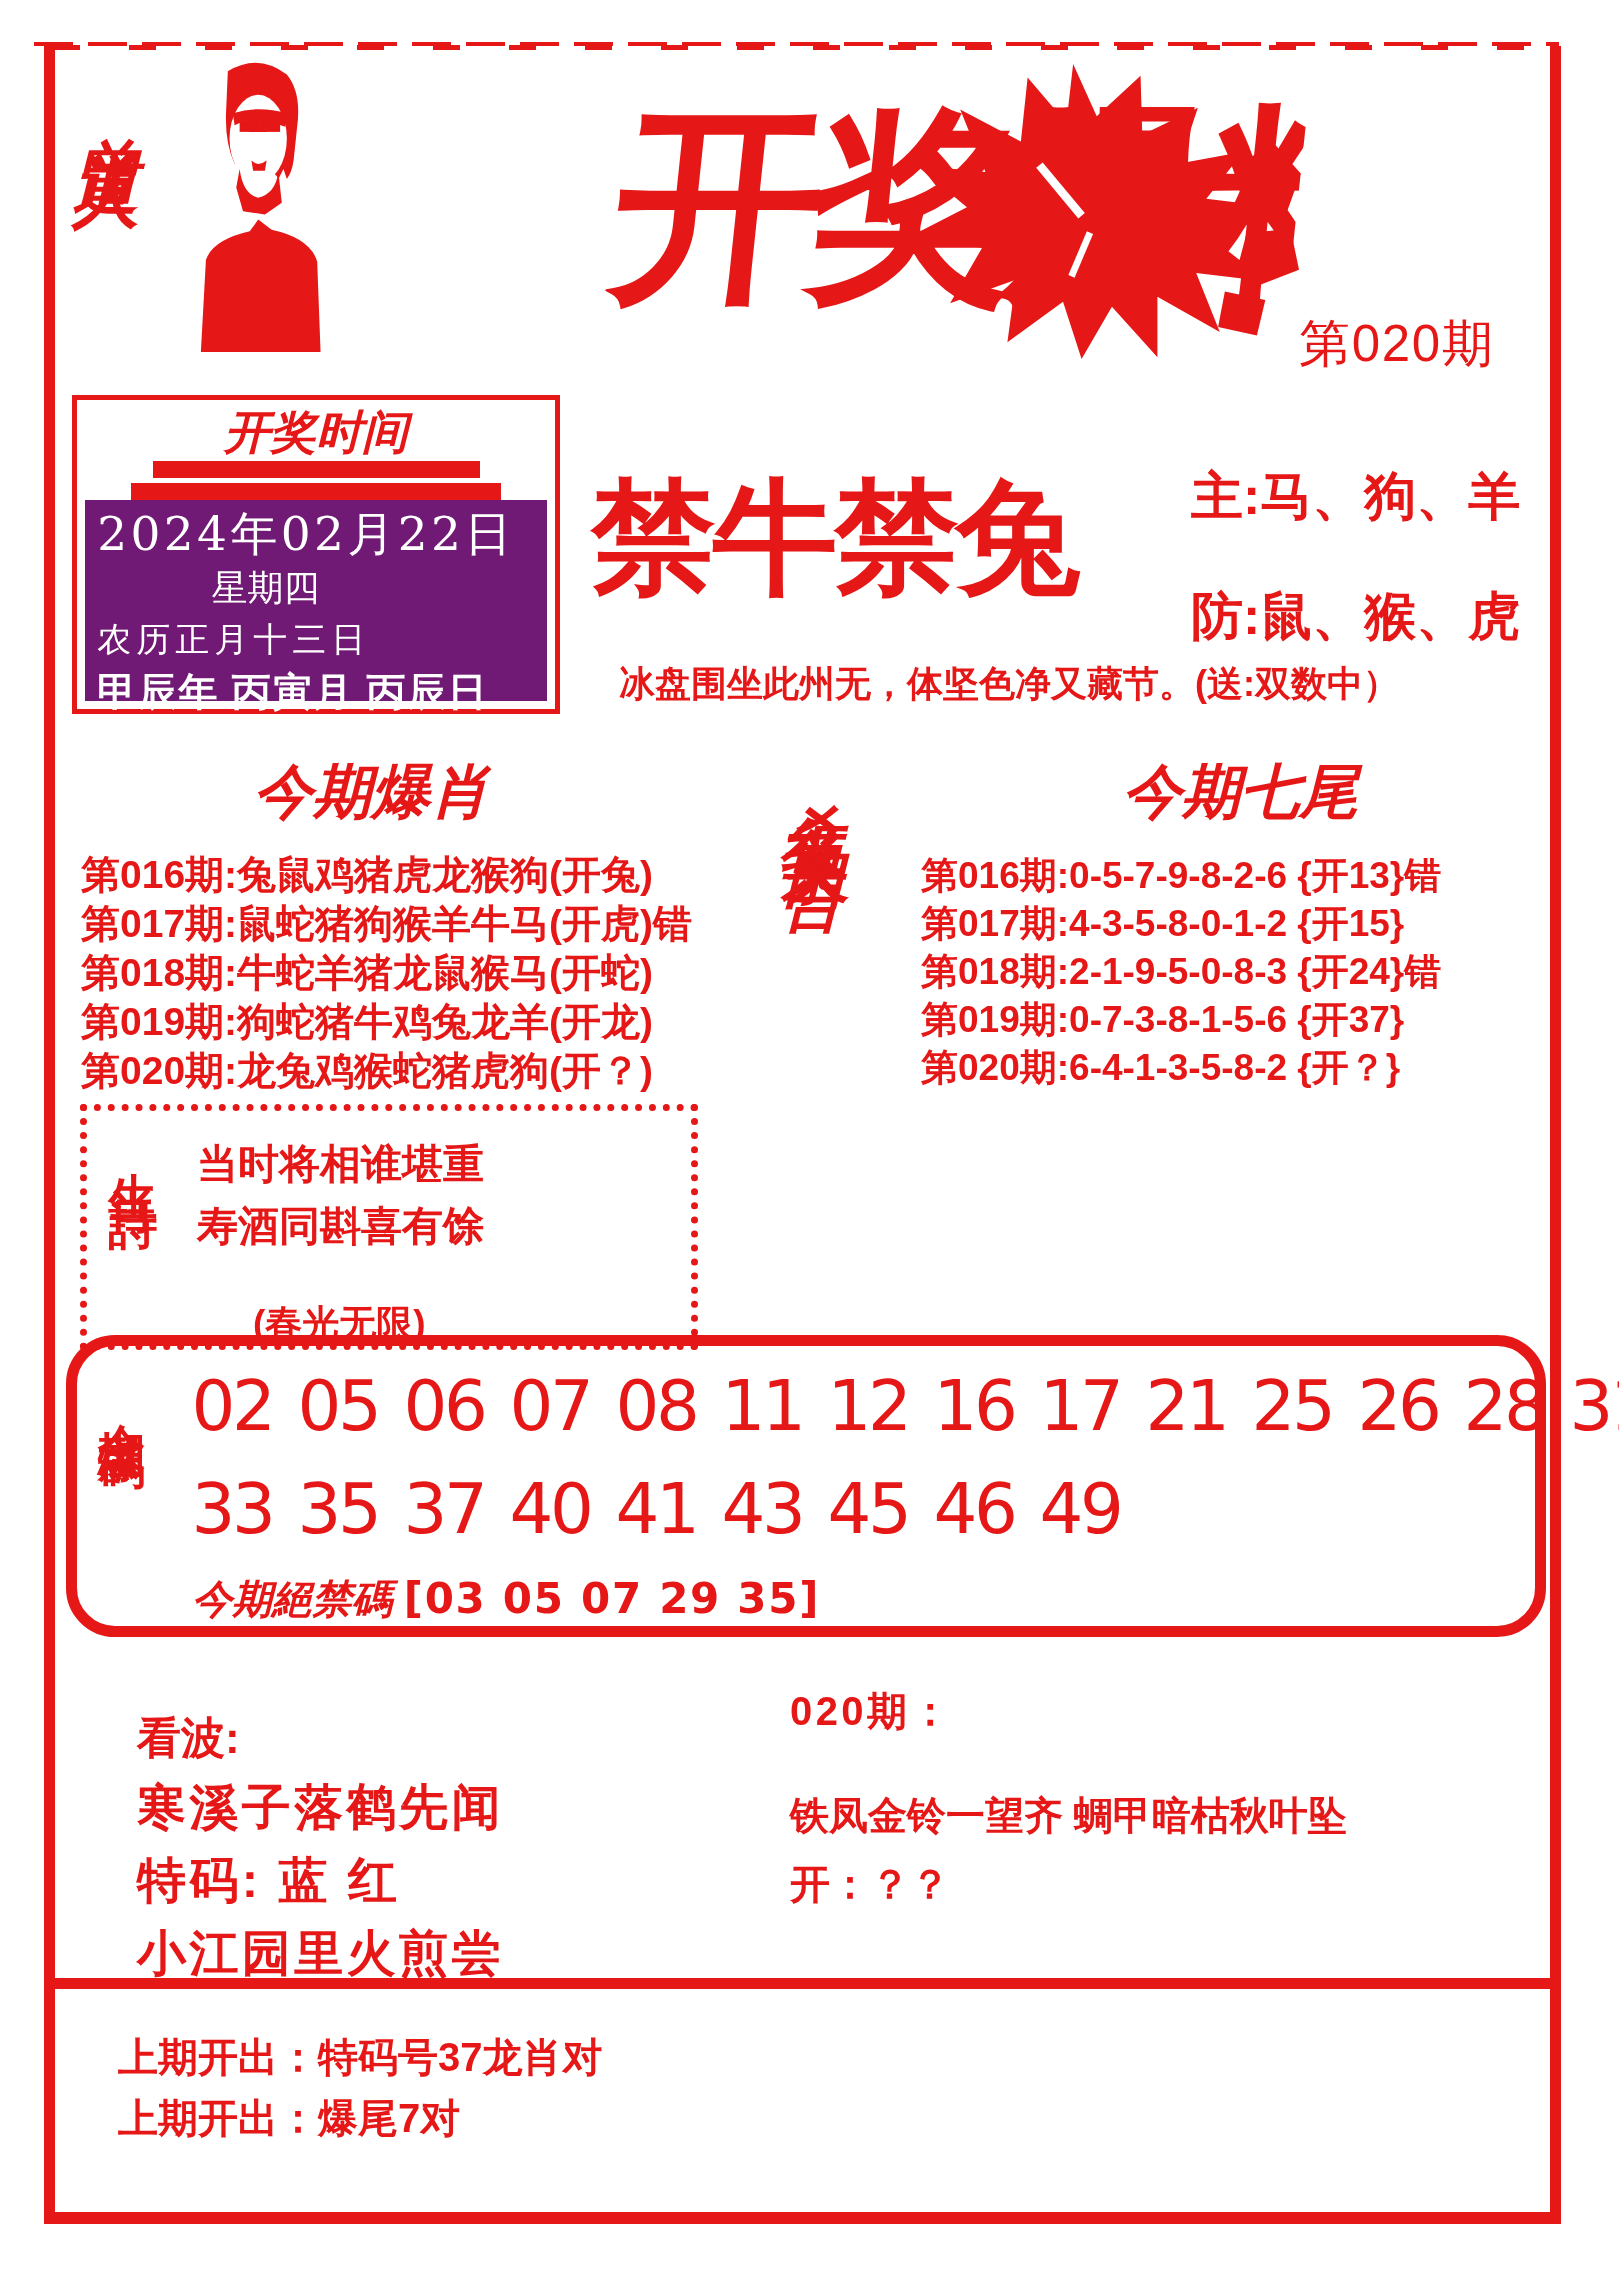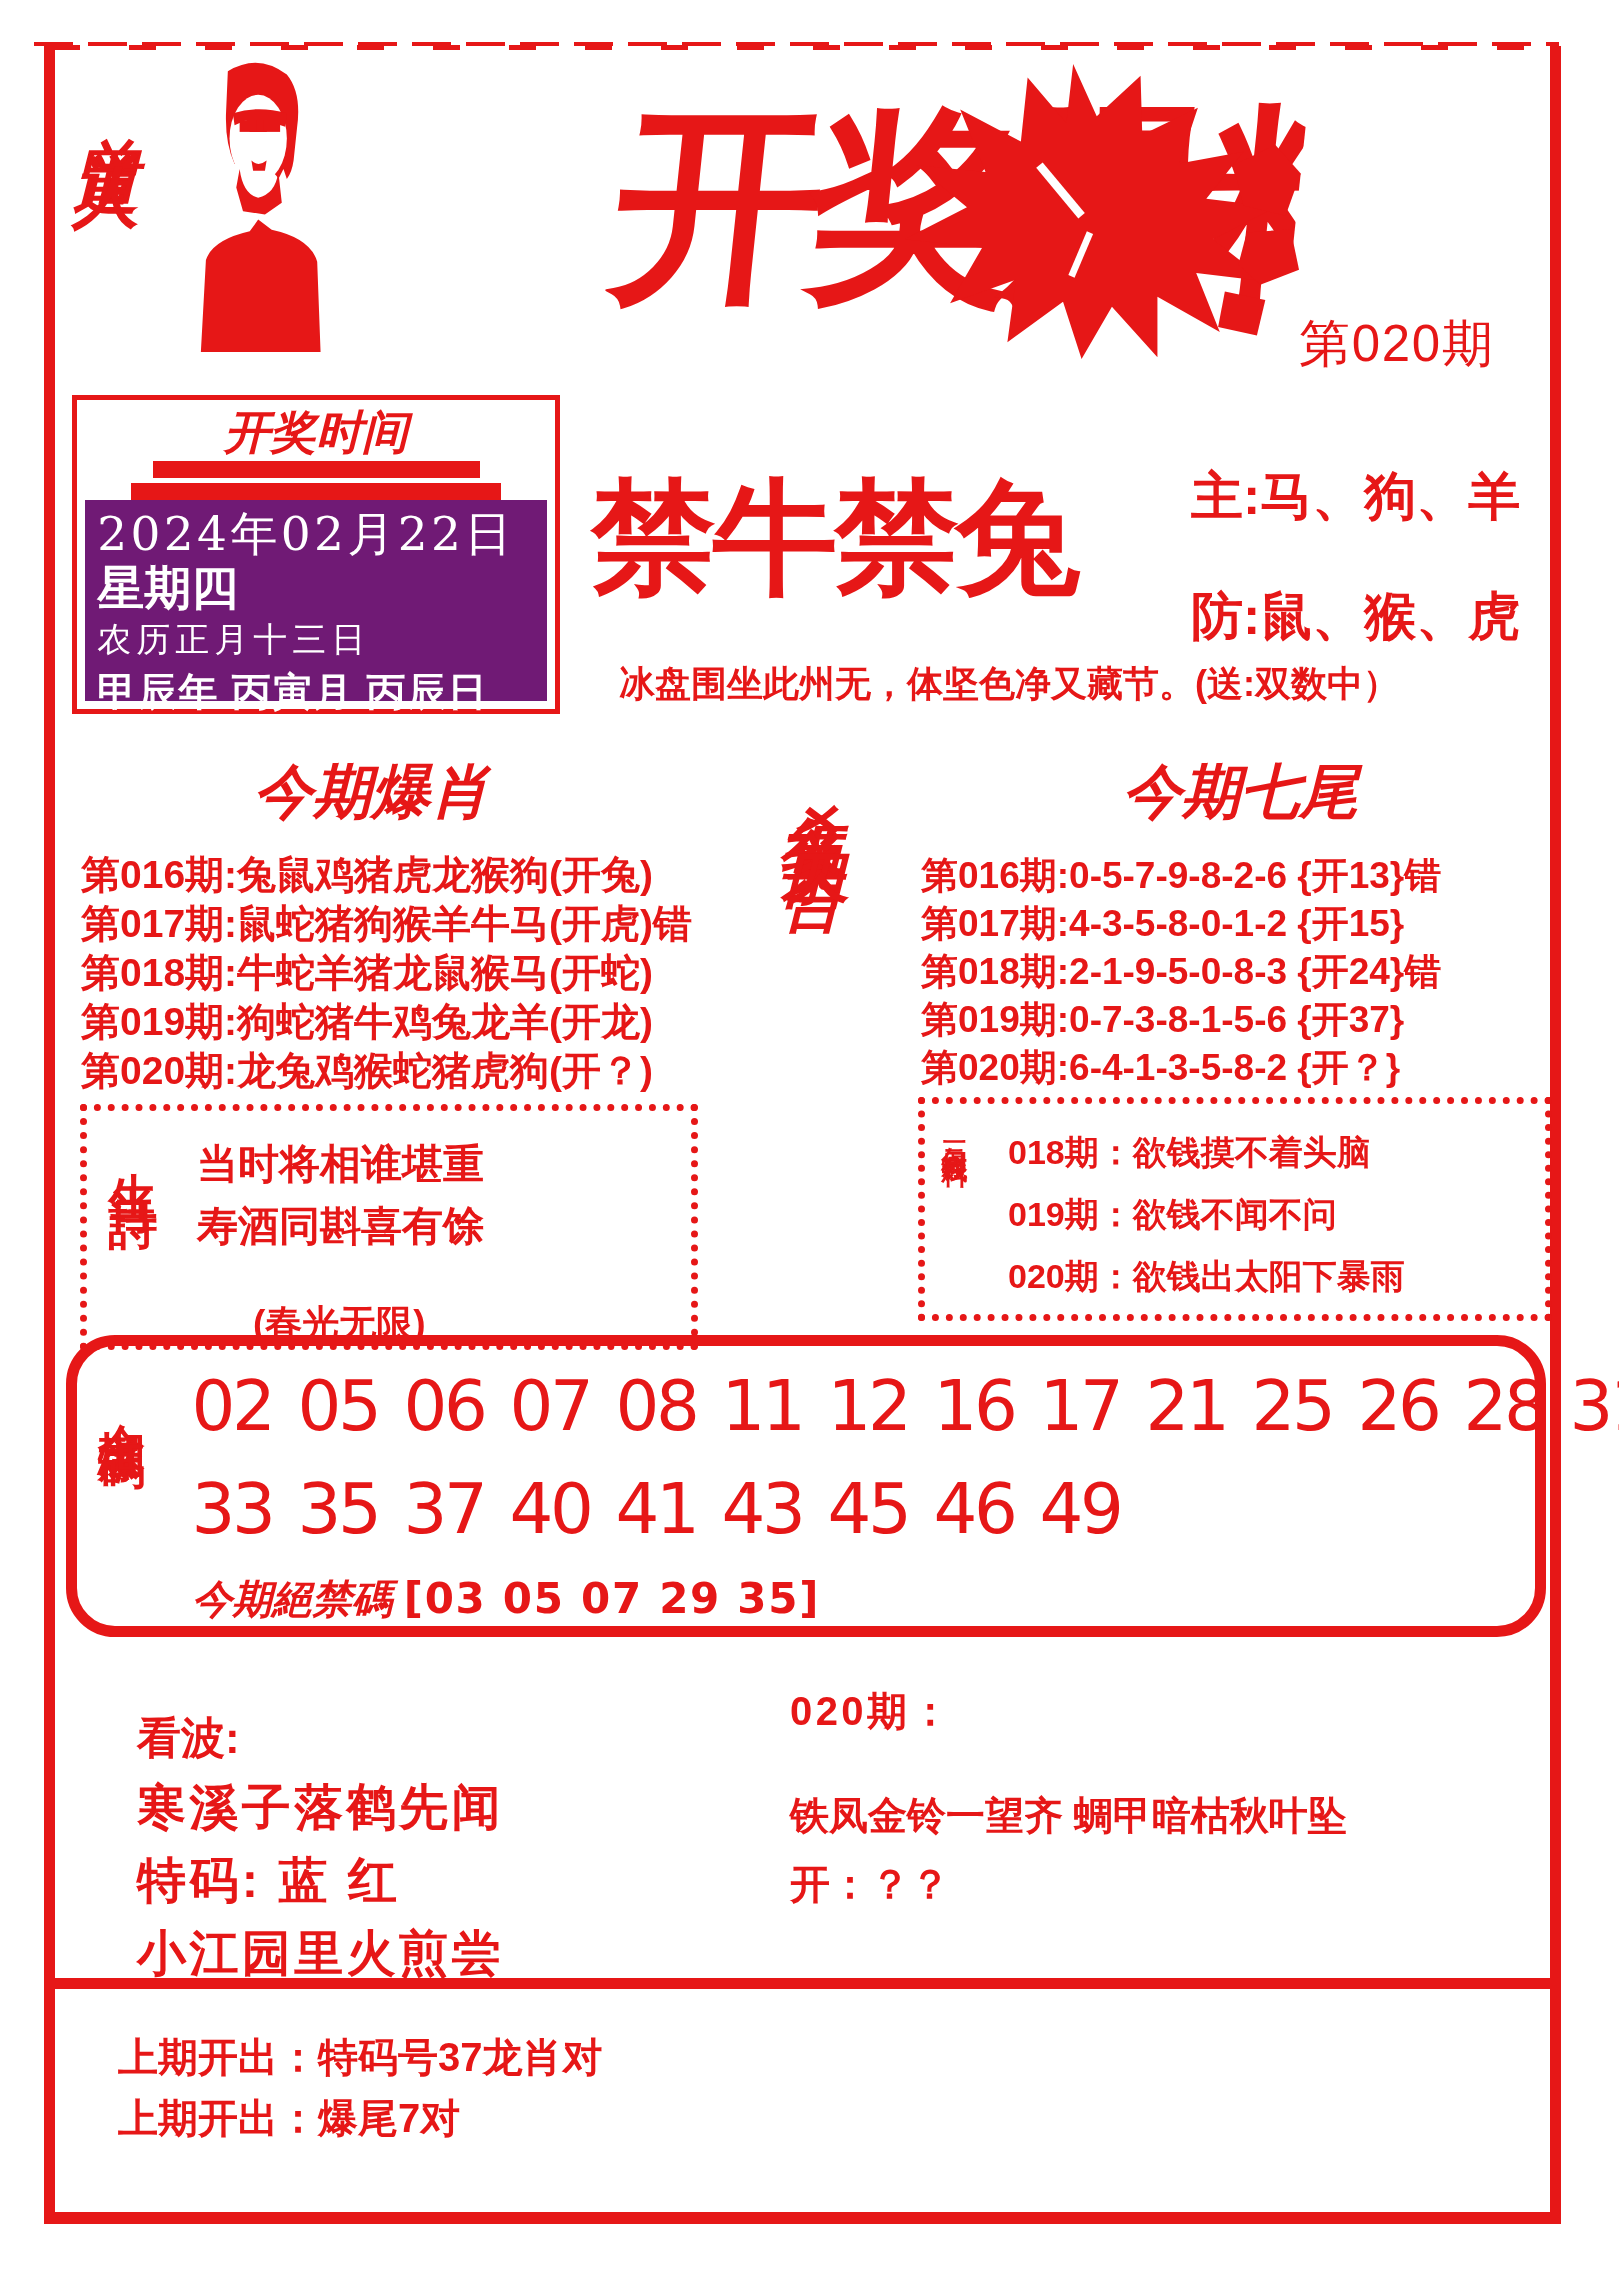--- a/index.html
+++ b/index.html
@@ -30,21 +30,21 @@
   .starburst { position:absolute; left:879px; top:64px; }
   .issue-no { position:absolute; left:1299px; top:310px; font-size:51px; font-weight:500; letter-spacing:1.7px; }
 
   
   .draw-box { position:absolute; left:72px; top:395px; width:488px; height:319px; border:5px solid #e61717; background:#fff; }
   .draw-heading { margin-top:6.7px; text-align:center; font-family:"DejaVu Serif", serif; font-style:italic; font-weight:bold; font-size:46px; line-height:51px; }
   .bar1 { margin:3.4px auto 0; width:327px; height:17px; background:#e61717; }
   .bar2 { margin:5px auto 0; width:370px; height:17px; background:#e61717; }
   .draw-red { position:absolute; left:8.4px; right:8.4px; top:100px; bottom:8.4px; background:#701a75; color:#ffffff; padding:6.7px 11.8px 0 11.8px; }
   .draw-date { font-family:"DejaVu Serif", serif; font-size:47px; line-height:54px; letter-spacing:3.4px; }
-  .draw-weekday { text-align:left; padding-right:101px; font-size:47px; font-weight:bold; line-height:54px; }
+  .draw-weekday { text-align:center; padding-right:101px; font-size:36px; font-weight:normal; line-height:54px; }
   .draw-lunar { font-family:Liberation Mono, monospace; font-size:34px; line-height:52px; letter-spacing:5px; margin-top:1.7px; }
   .draw-ganzhi { font-size:39px; font-weight:bold; line-height:47px; letter-spacing:1.7px; }
 
   
   .ban-title { position:absolute; left:591px; top:456px; font-size:125px; font-weight:900; letter-spacing:-3.4px; font-family:"DejaVu Serif", serif; white-space:nowrap; }
   .main-line  { position:absolute; left:1191px; top:462px; font-size:52px; font-weight:900; white-space:nowrap; }
   .guard-line { position:absolute; left:1191px; top:582px; font-size:52px; font-weight:900; white-space:nowrap; }
   .verse { position:absolute; left:619px; top:660px; font-size:36px; font-weight:bold; white-space:nowrap; }
 
   
@@ -168,28 +168,20 @@
 
   <div class="shi-box chain">
     <div class="shi-label">生肖詩</div>
     <div>
       <div class="shi-line">当时将相谁堪重</div>
       <div class="shi-line">寿酒同斟喜有馀</div>
       <div class="shi-note">(春光无限)</div>
     </div>
   </div>
 
-  <div class="sanju-box chain">
-    <div class="sanju-label">三句爆钱料</div>
-    <div class="sanju-rows">
-        <span>018期：欲钱摸不着头脑</span>
-        <span>019期：欲钱不闻不问</span>
-        <span>020期：欲钱出太阳下暴雨</span>
-      </div>
-  </div>
 
   <div class="num-box">
     <div class="num-label">今期爆碼</div>
     <div class="num-rows">
       <div class="num-row">
           <span>02</span>
           <span>05</span>
           <span>06</span>
           <span>07</span>
           <span>08</span>

